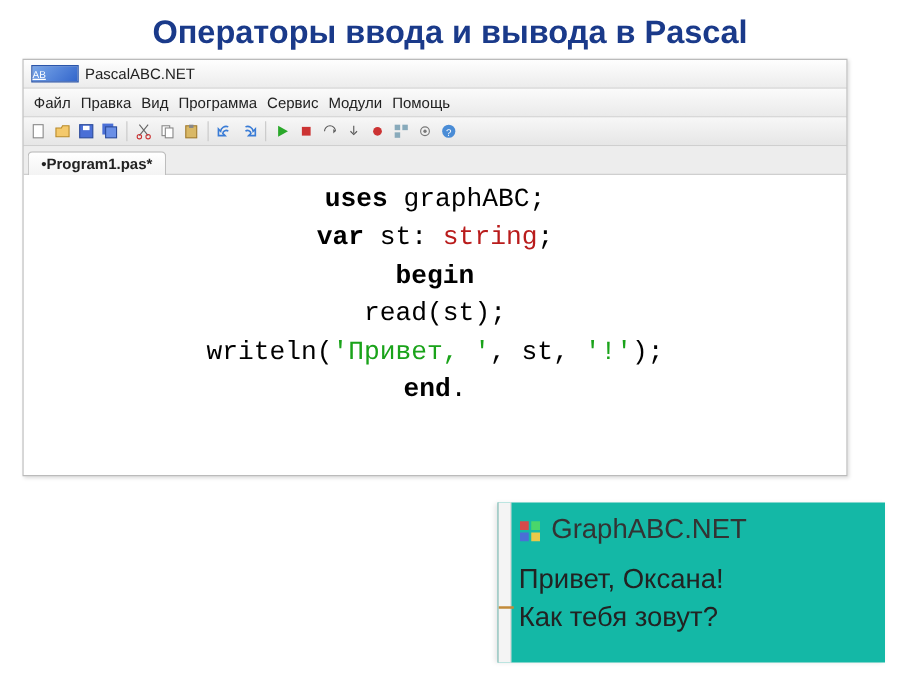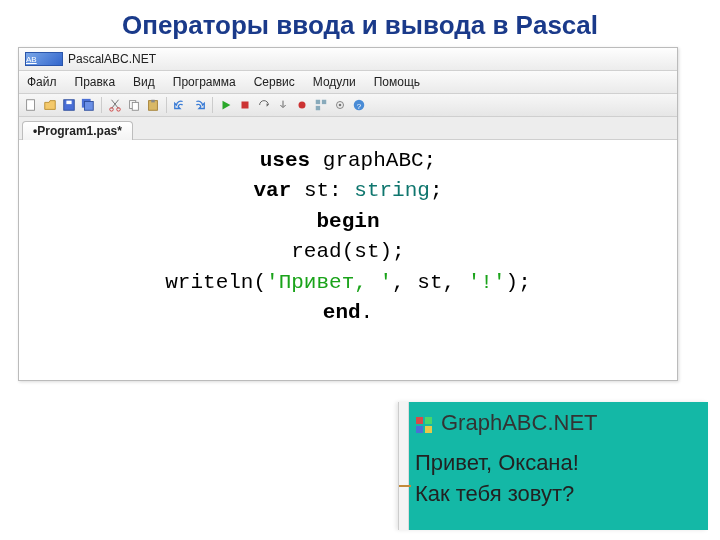--- a/index.html
+++ b/index.html
@@ -41,21 +41,20 @@
     margin-right: 5px;
     display:inline-block;
     font-size:8px; color:#fff; line-height:14px; text-align:left;text-decoration:underline;
   }
   .menubar {
     background: linear-gradient(#fbfbfb,#eaeaea);
     padding: 2px 4px;
     font-size: 12px;
     color: #222;
     display: flex;
-    gap: 10px;
     border-bottom: 1px solid #d0d0d0;
   }
   .menubar span { padding: 2px 4px; }
   .toolbar {
     background: linear-gradient(#f7f7f7,#e6e6e6);
     padding: 3px 4px;
     display: flex;
     gap: 3px;
     border-bottom: 1px solid #cfcfcf;
     align-items: center;
@@ -94,21 +93,21 @@
     padding: 6px 8px 10px 8px;
     font-family: "Courier New", monospace;
     font-size: 21px;
     line-height: 1.45;
     color: #000;
     min-height: 240px;
     text-align: center;
   }
   .kw { font-weight: bold; color:#000; }
   .ident { color: #000; }
-  .type { color: #0f766e; }
+  .type { color: #b91c1c; }
   .str { color: #1aa31a; }
   .punc { color: #000; }
   .read-ident { color:#000; }
   .output-window {
     position: absolute;
     right: 12px;
     bottom: 10px;
     width: 310px;
     background: #14b8a6;
     border-left: 1px solid #ccc;

